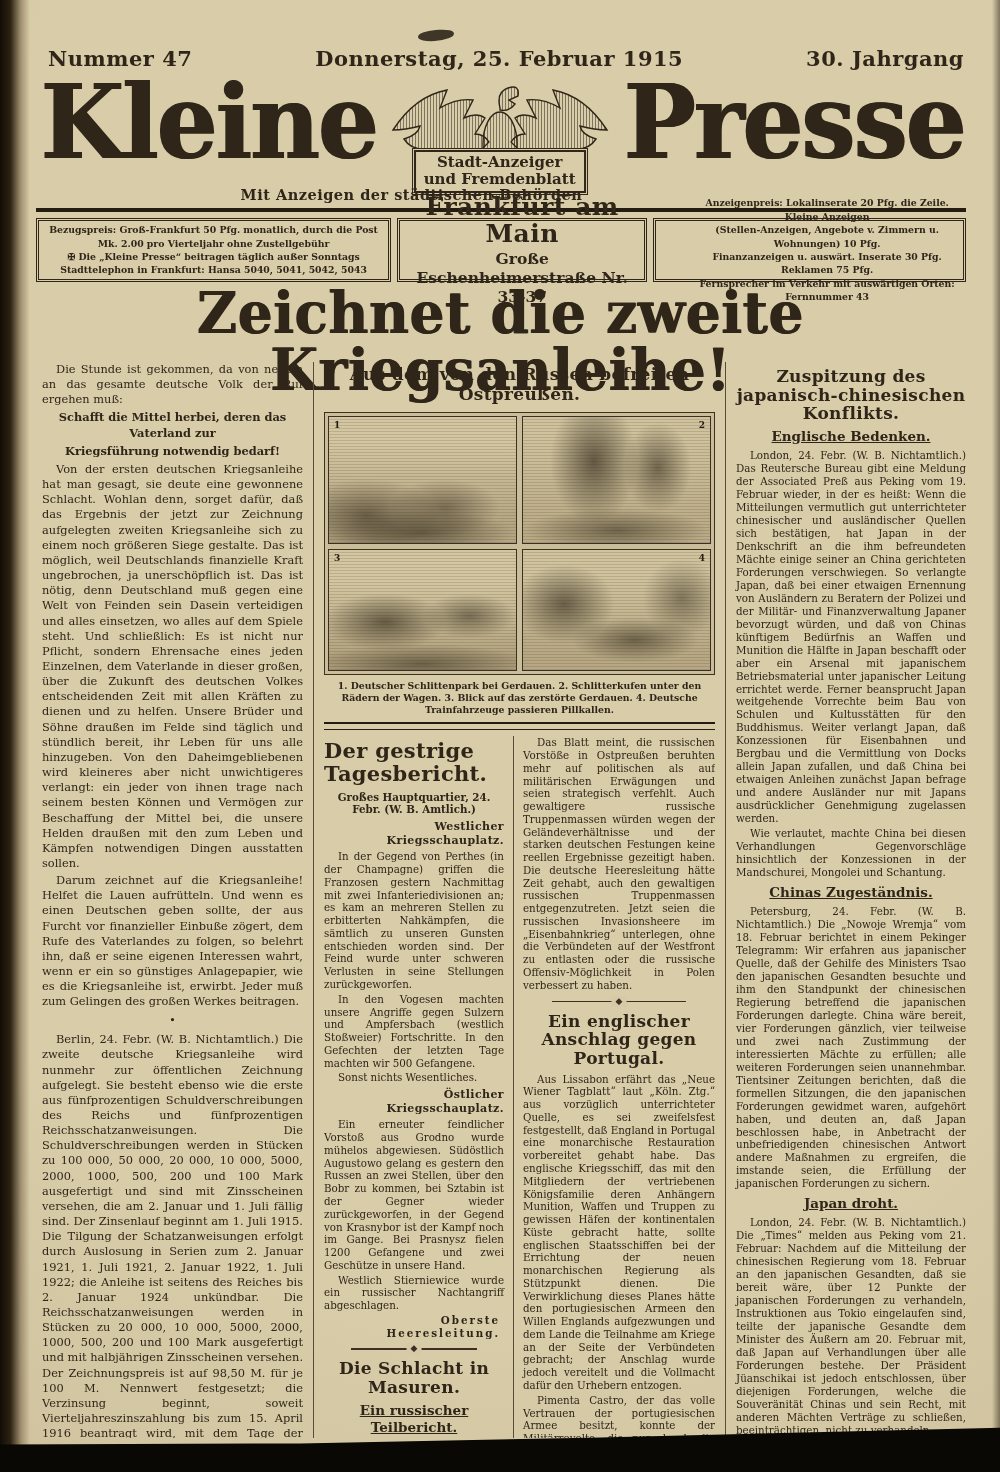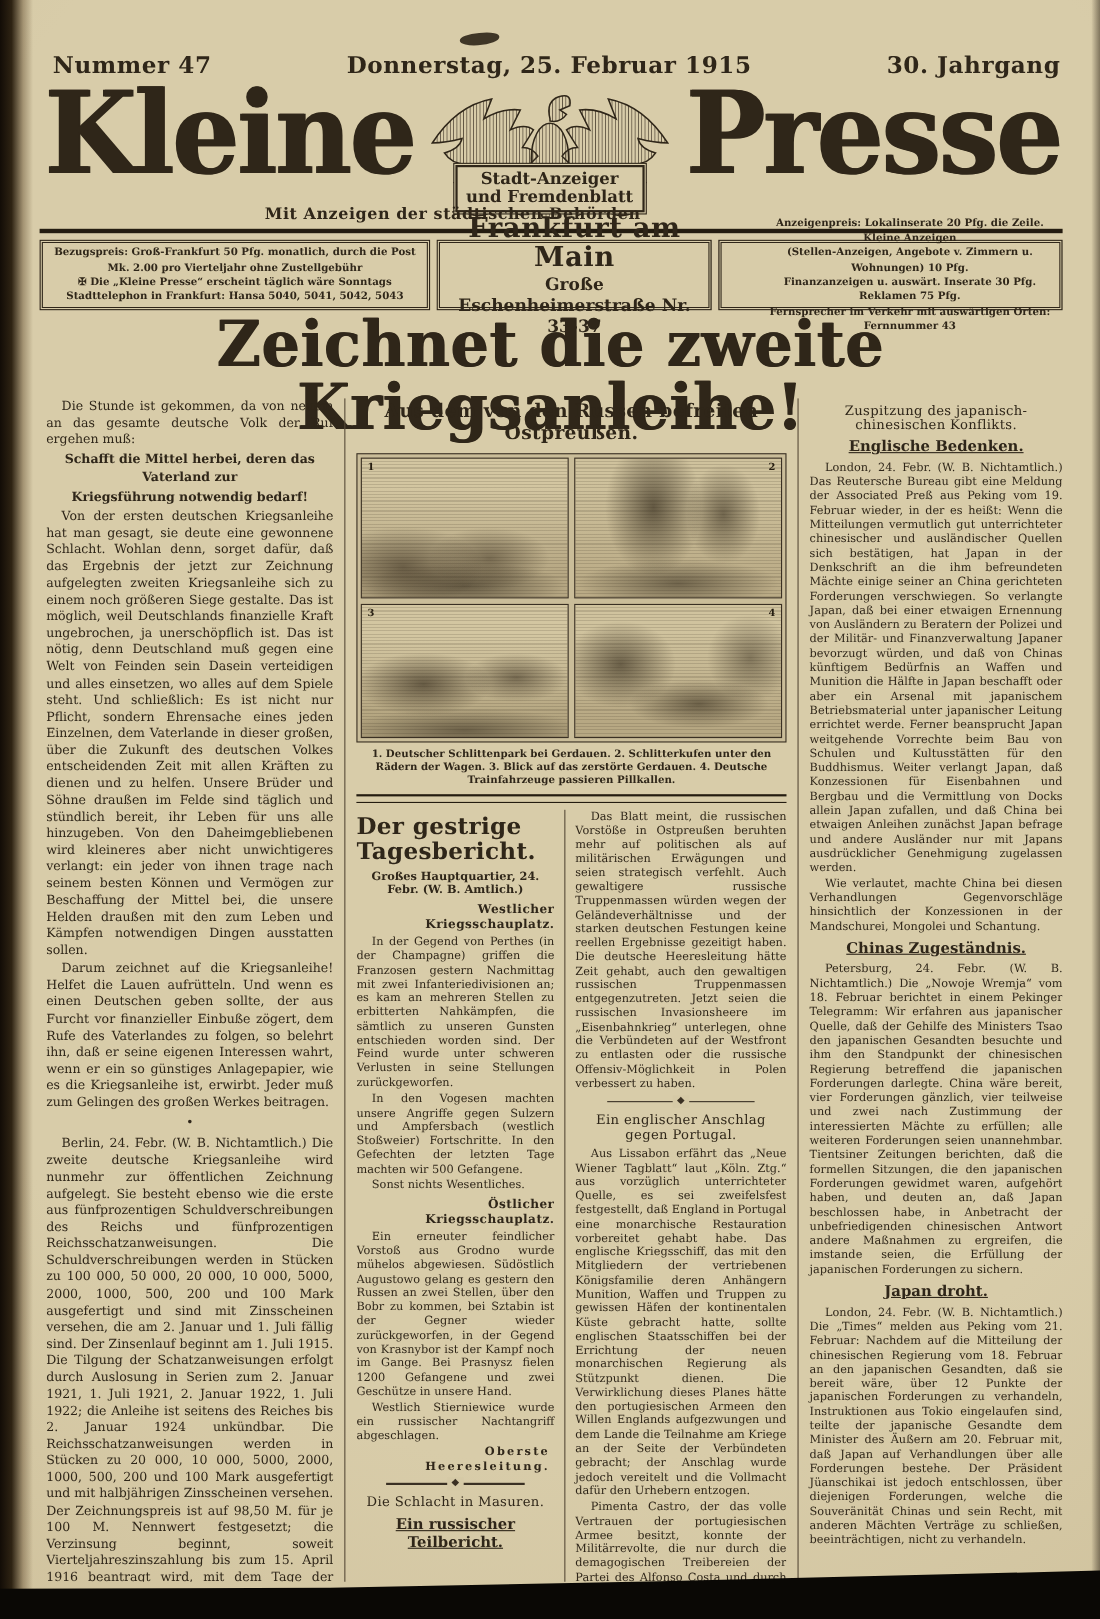--- a/index.html
+++ b/index.html
@@ -63,21 +63,21 @@
   .mid{padding:0 10px;display:flex;flex-direction:column;border-right:1px solid #584b38;}
   .mid-split{display:grid;grid-template-columns:190px auto;flex:1;overflow:hidden;}
   .col2{padding-right:9px;border-right:1px solid #584b38;font-size:10.3px;line-height:1.24;overflow:hidden;}
   .col3{padding-left:9px;font-size:10.3px;line-height:1.24;overflow:hidden;}
   .col4{padding-left:10px;font-size:10.3px;line-height:1.26;overflow:hidden;}
 
   .para{text-align:justify;text-indent:14px;margin:0 0 2px 0;}
   .para-center{text-align:center;font-weight:bold;text-indent:0;margin:3px 0;}
   .dateline{text-align:center;font-weight:bold;text-indent:0;margin:2px 0 3px;}
   .head-1{font-size:21px;font-weight:bold;text-align:left;line-height:1.08;margin:4px 0 5px;letter-spacing:.3px;}
-  .head-2{font-size:12px;font-weight:normal;text-align:center;line-height:1.1;margin:5px 0 5px;letter-spacing:.3px;}
+  .head-2{font-size:17px;font-weight:bold;text-align:center;line-height:1.1;margin:5px 0 5px;letter-spacing:.3px;}
   .head-3{font-size:13.5px;font-weight:bold;text-align:center;margin:5px 0 4px;text-decoration:underline;}
   .head-4{font-size:11px;font-weight:bold;text-align:right;margin:4px 0 3px;letter-spacing:.4px;}
   .sig{text-align:right;font-weight:bold;letter-spacing:2px;margin:2px 4px 2px 0;}
   .star{text-align:center;font-size:11px;margin:4px 0;text-indent:0;}
   .flourish{height:11px;margin:4px auto;width:70%;position:relative;}
   .flourish::before{content:"";position:absolute;left:0;right:0;top:5px;height:1.5px;background:#3a3023;}
   .flourish::after{content:"◆";position:absolute;left:50%;top:0;transform:translateX(-50%);
     font-size:9px;background:#d5c9a6;padding:0 4px;color:#3a3023;}
 
   
@@ -155,21 +155,21 @@
     </div>
     <span class="mast-title">Presse</span>
   </div>
   <div class="mast-tagline">Mit Anzeigen der städtischen Behörden</div>
   <div class="mast-rule"></div>
 
   <div class="infobar">
     <div class="infobox small ib-left">
       <div>Bezugspreis: Groß-Frankfurt 50 Pfg. monatlich, durch die Post</div>
       <div>Mk. 2.00 pro Vierteljahr ohne Zustellgebühr</div>
-      <div>✠  Die „Kleine Presse“ erscheint täglich wäre Sonntags</div>
+      <div>✠  Die „Kleine Presse“ beitragen täglich außer Sonntags</div>
       <div>Stadttelephon in Frankfurt: Hansa 5040, 5041, 5042, 5043</div>
     </div>
     <div class="infobox ib-center">
       <div class="l1">Frankfurt am Main</div>
       <div class="l2">Große Eschenheimerstraße Nr. 33-37</div>
     </div>
     <div class="infobox small ib-right">
       <div>Anzeigenpreis: Lokalinserate 20 Pfg. die Zeile. Kleine Anzeigen</div>
       <div>(Stellen-Anzeigen, Angebote v. Zimmern u. Wohnungen) 10 Pfg.</div>
       <div>Finanzanzeigen u. auswärt. Inserate 30 Pfg.  Reklamen 75 Pfg.</div>

